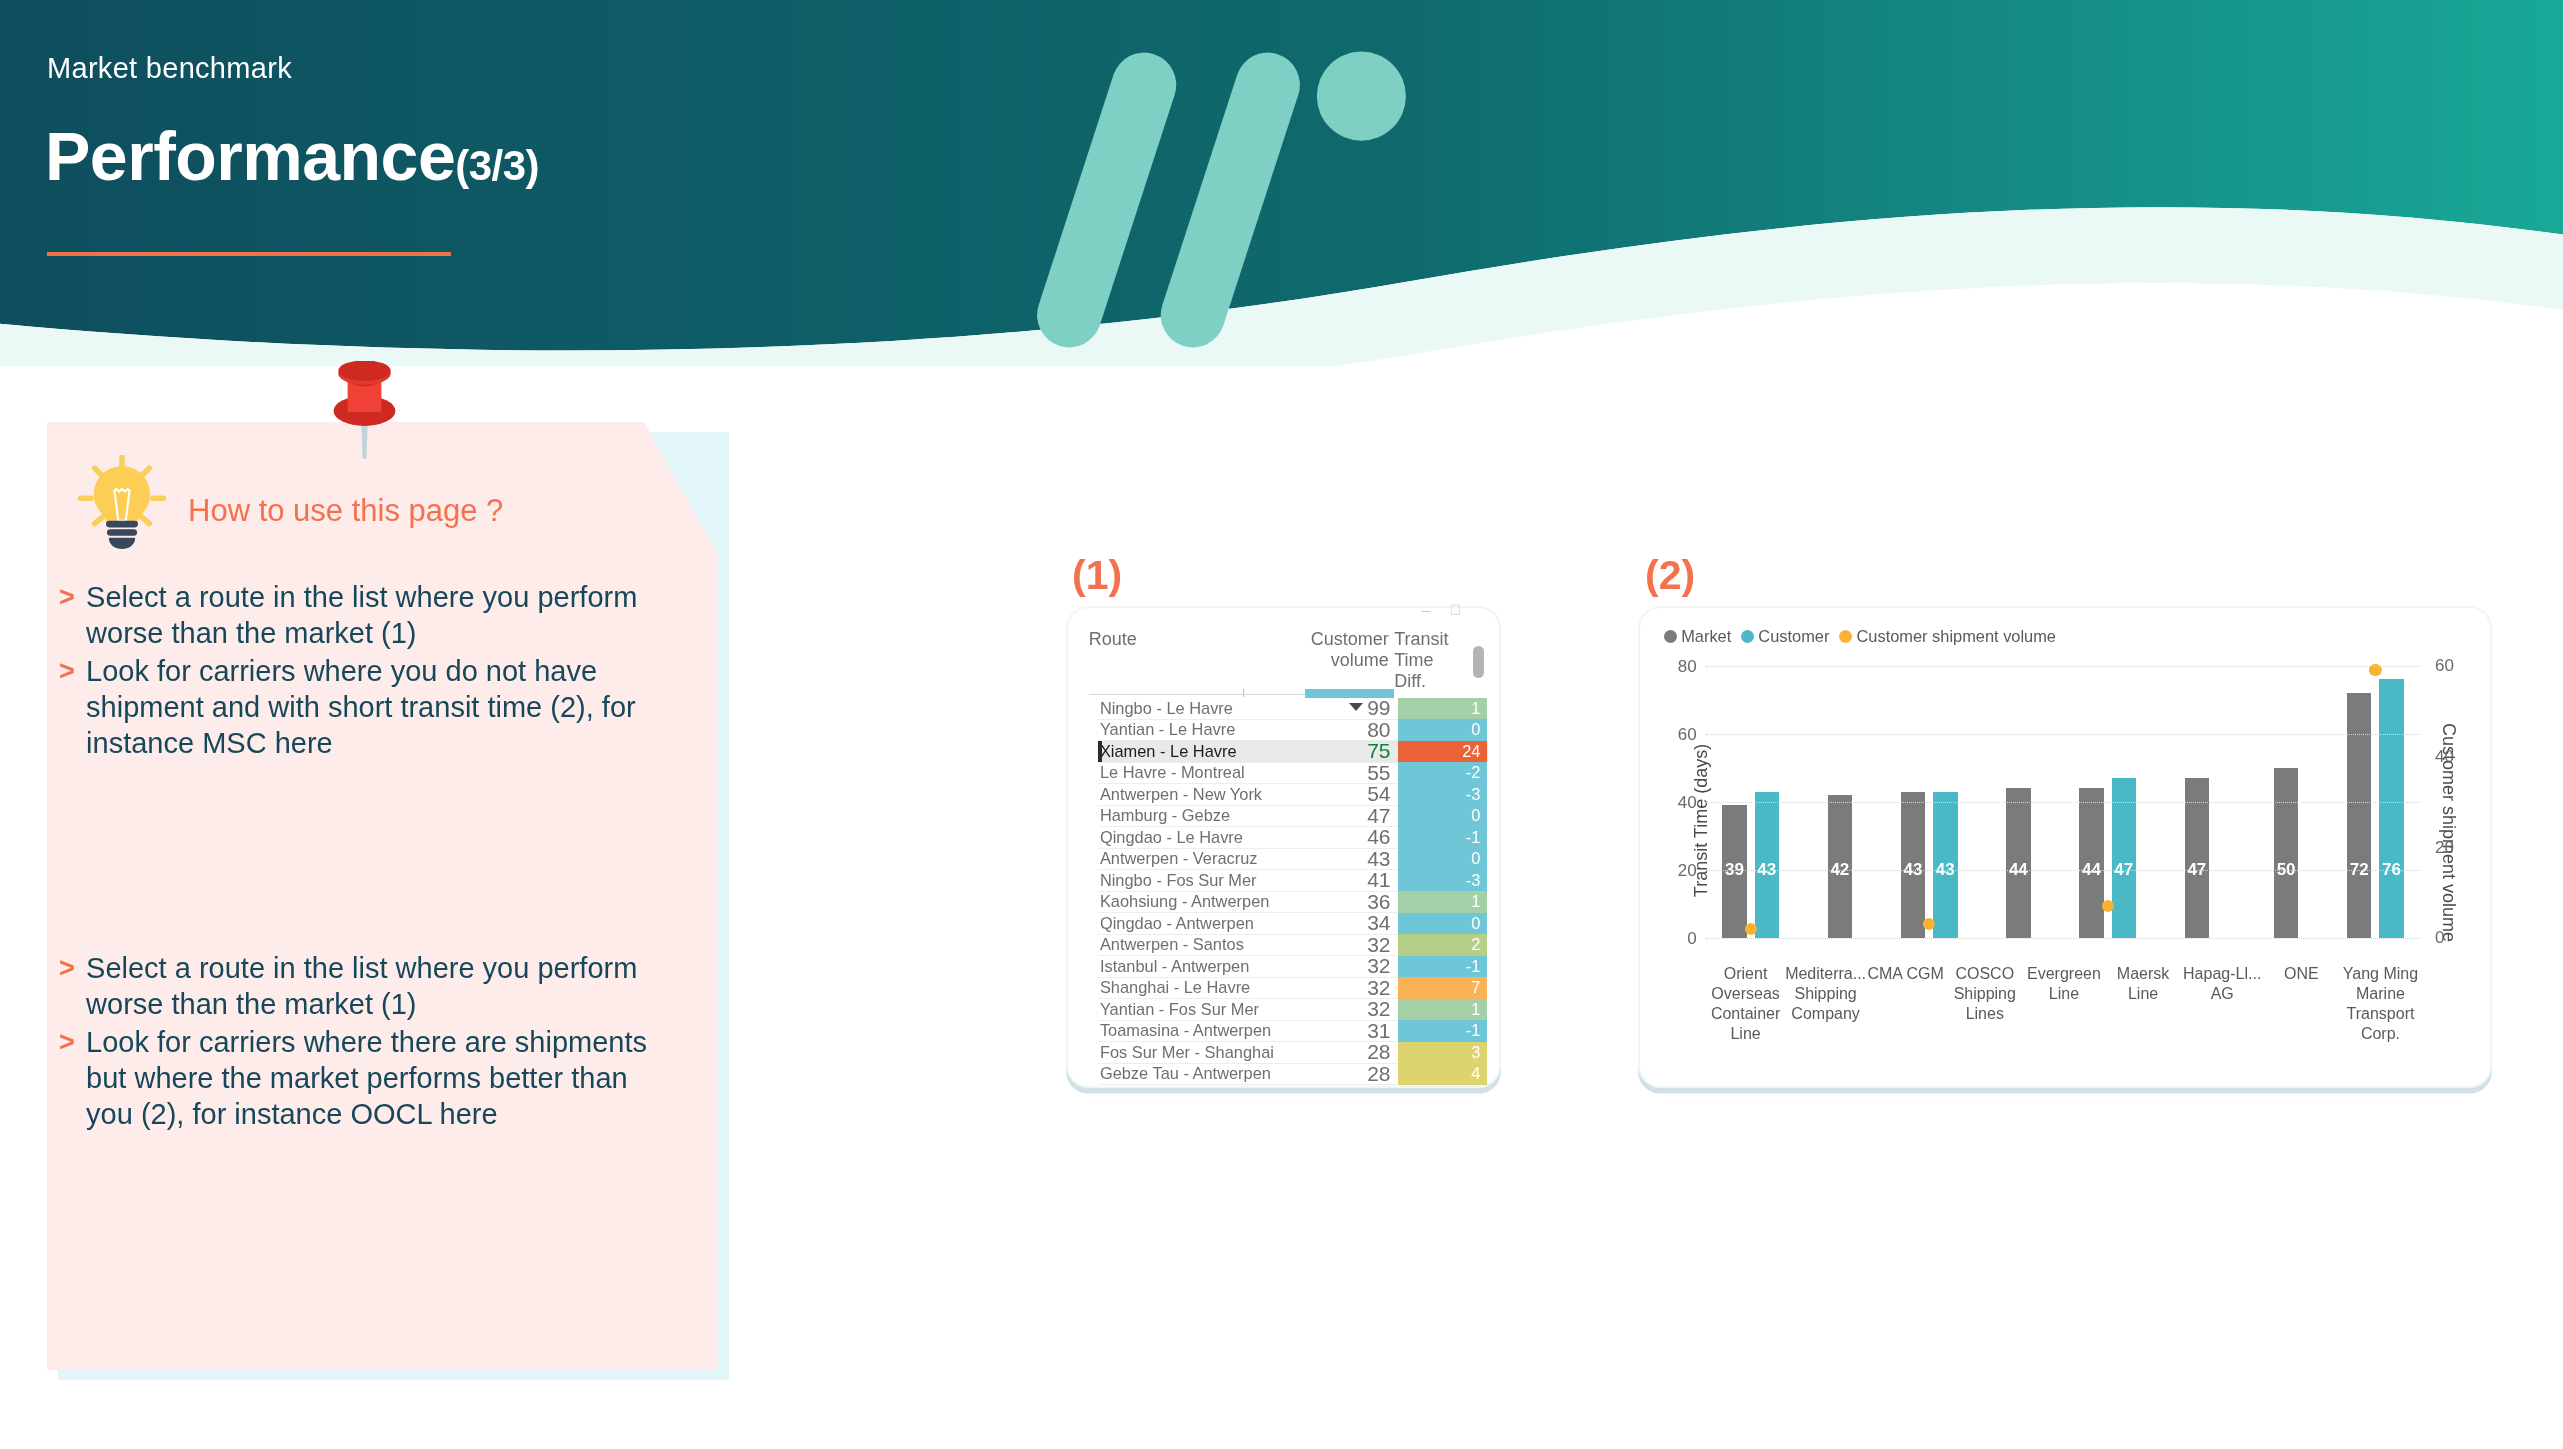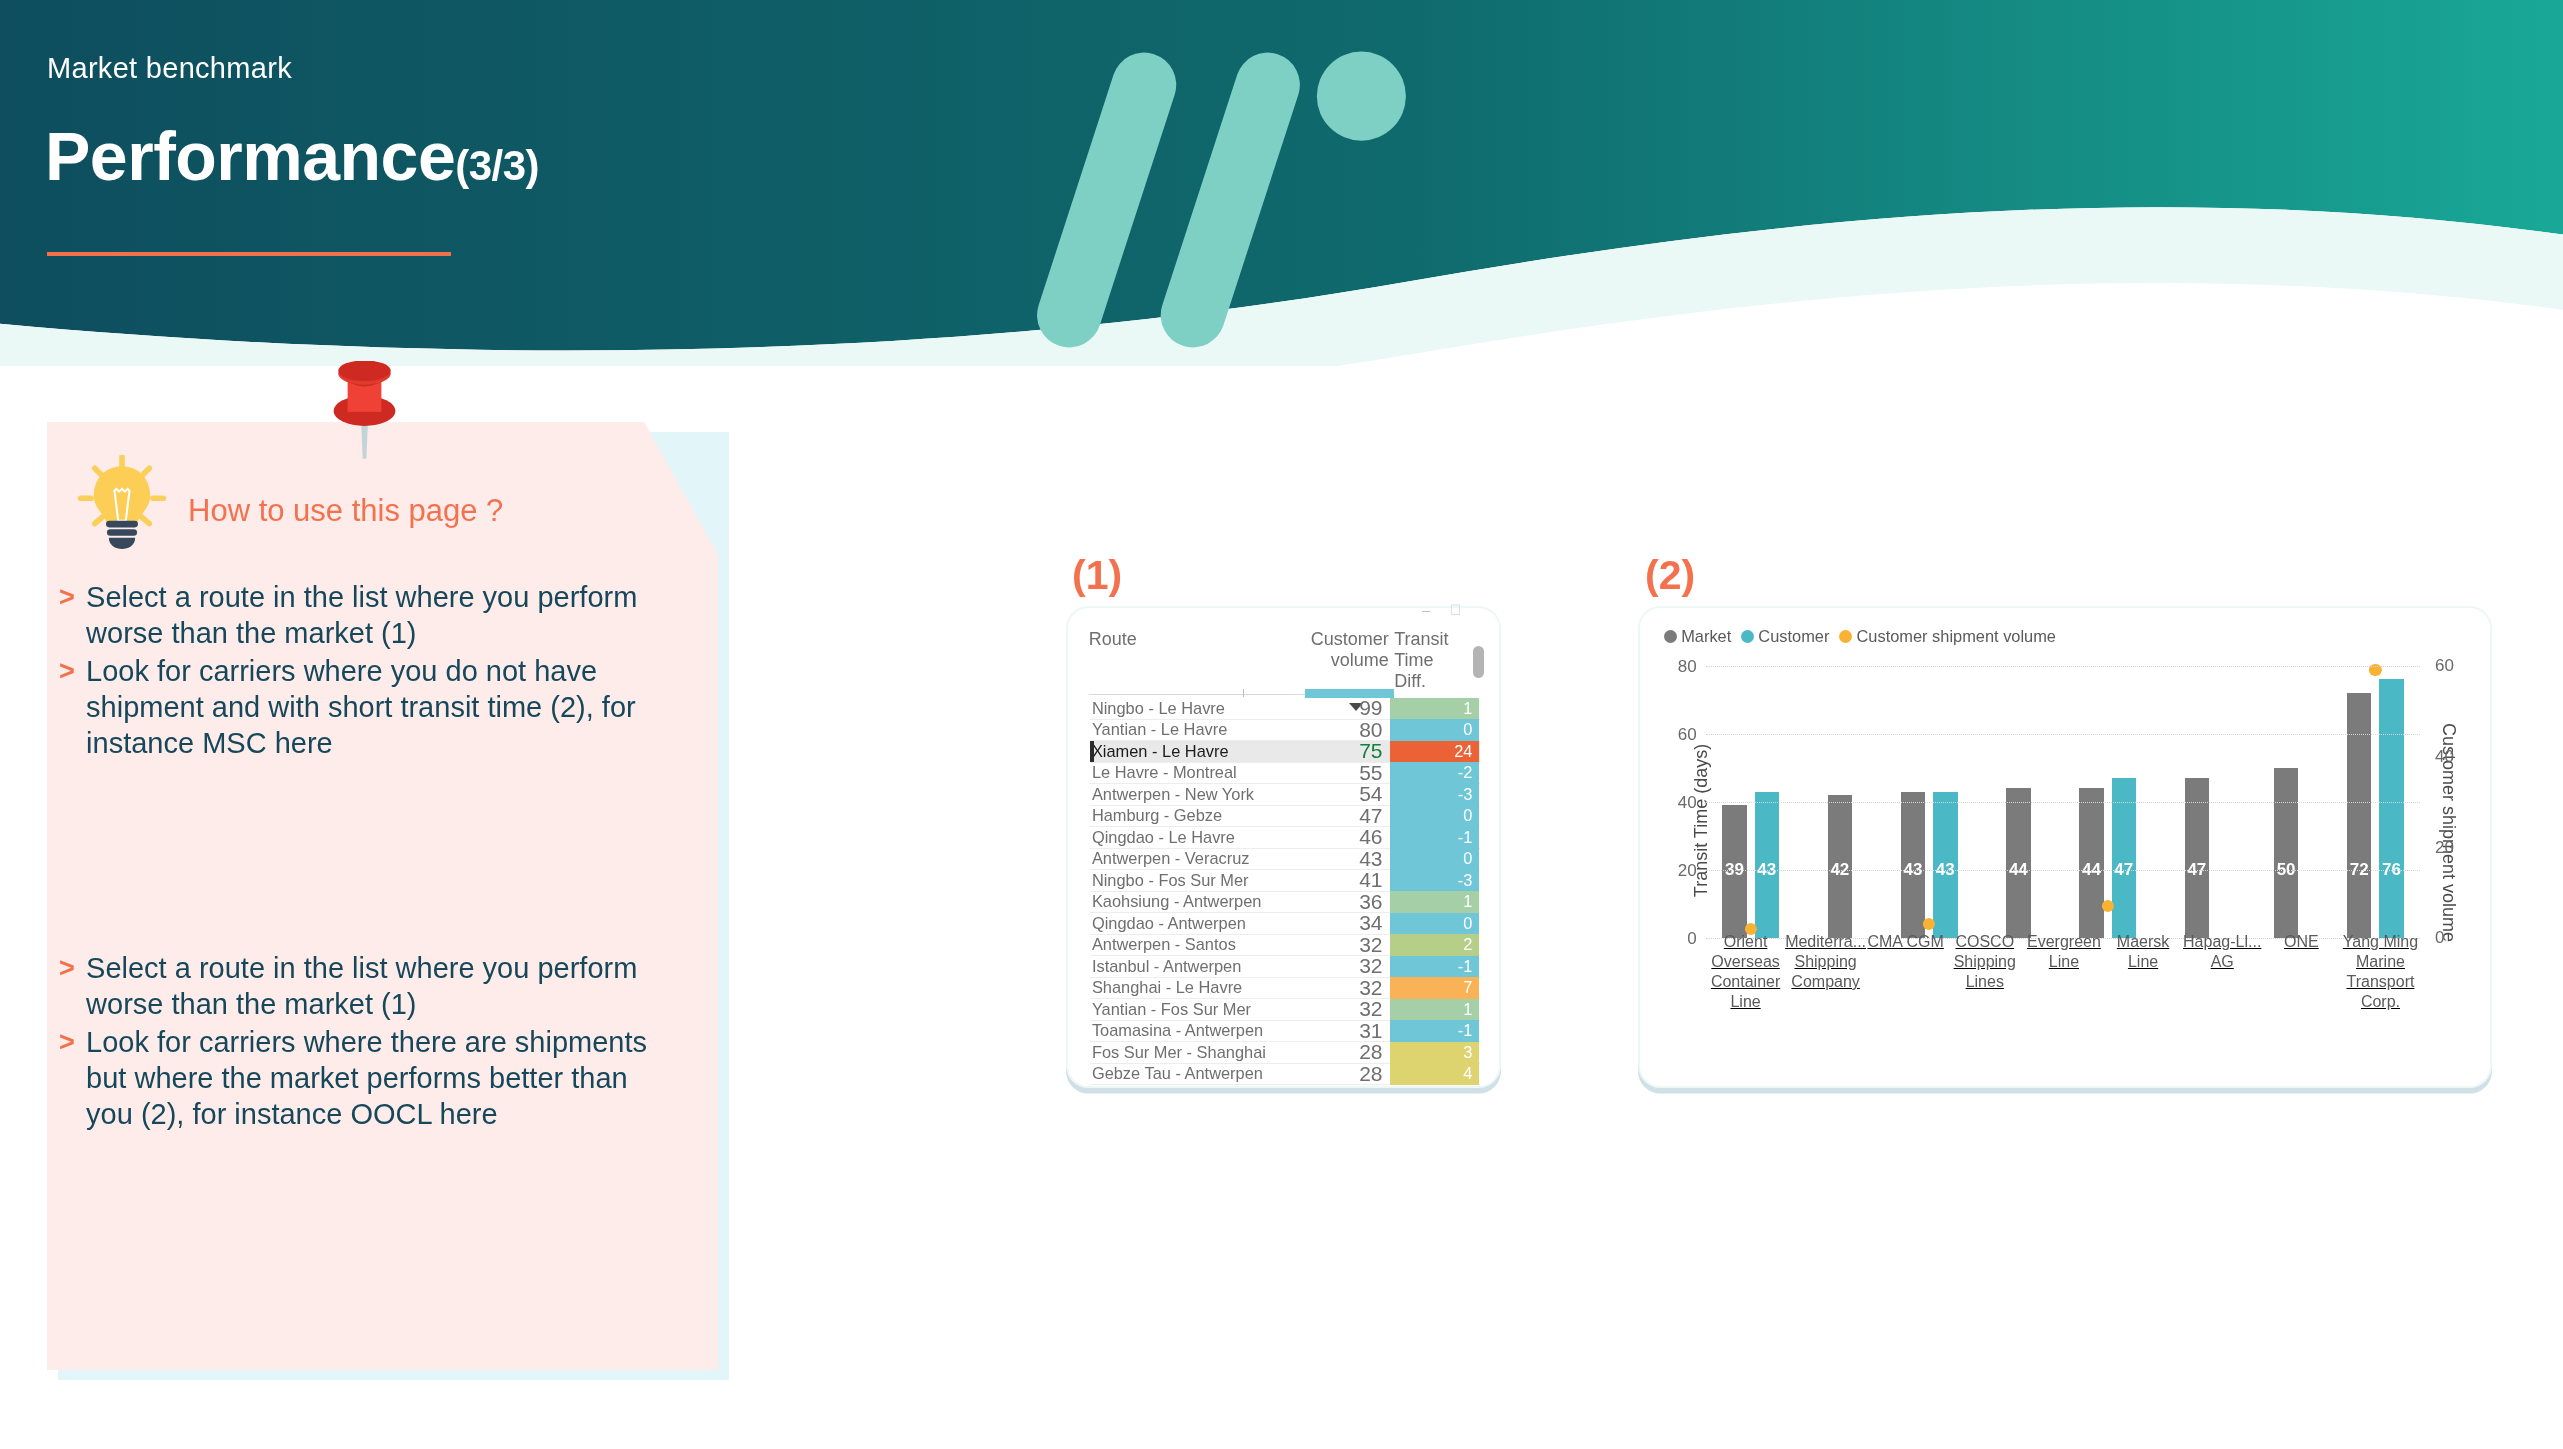--- a/index.html
+++ b/index.html
@@ -117,21 +117,21 @@
     position:absolute; left:20.7px; top:86px; width:282px; height:0.9px; background:#d9d9d9;
   }
   .tbl-sep-tick{
     position:absolute; left:175px; top:81px; width:0.9px; height:7.5px; background:#bdbdbd;
   }
   .scroll-thumb{
     position:absolute; right:15px; top:38px; width:11.3px; height:32px;
     border-radius:6.6px; background:#b4b4b4;
   }
   .rows{
-    position:absolute; left:22px; top:90px; width:390px;
+    position:absolute; left:30px; top:90px; width:390px;
   }
   .row{
     display:flex; align-items:center; height:21.5px;
     border-bottom:0.9px solid #ededed;
   }
   .row.sel{ background:#e9e9e9; }
   .row .sel-bar{
     position:absolute; left:0; width:3.8px; height:21.5px; background:#2b2b2b;
   }
   .c-route{ width:195px; color:#6f6f6f; font-size:16.4px; padding-left:1.9px; white-space:nowrap;}
@@ -189,21 +189,21 @@
   .bar{ position:relative; width:24.4px; }
   .bar .vlabel{
     position:absolute; left:0; width:100%; text-align:center; bottom:58px;
     color:#ffffff; font-size:17px; font-weight:bold;
   }
   .voldot{
     position:absolute; width:12.2px; height:12.2px; border-radius:50%; background:#f9b233;
     transform:translate(-50%,50%);
   }
   .xlabels{
-    position:absolute; left:66px; top:324px; width:714px; display:flex;text-decoration:underline;
+    position:absolute; left:66px; top:356px; width:714px; display:flex;
   }
   .xlab{
     flex:1 1 0; text-align:center; font-size:16px; color:#5a5a5a; line-height:20px;
   }
 </style>
 </head>
 <body>
 
 <div class="header-wrap">
   <svg viewBox="0 0 2730 390" preserveAspectRatio="none">

